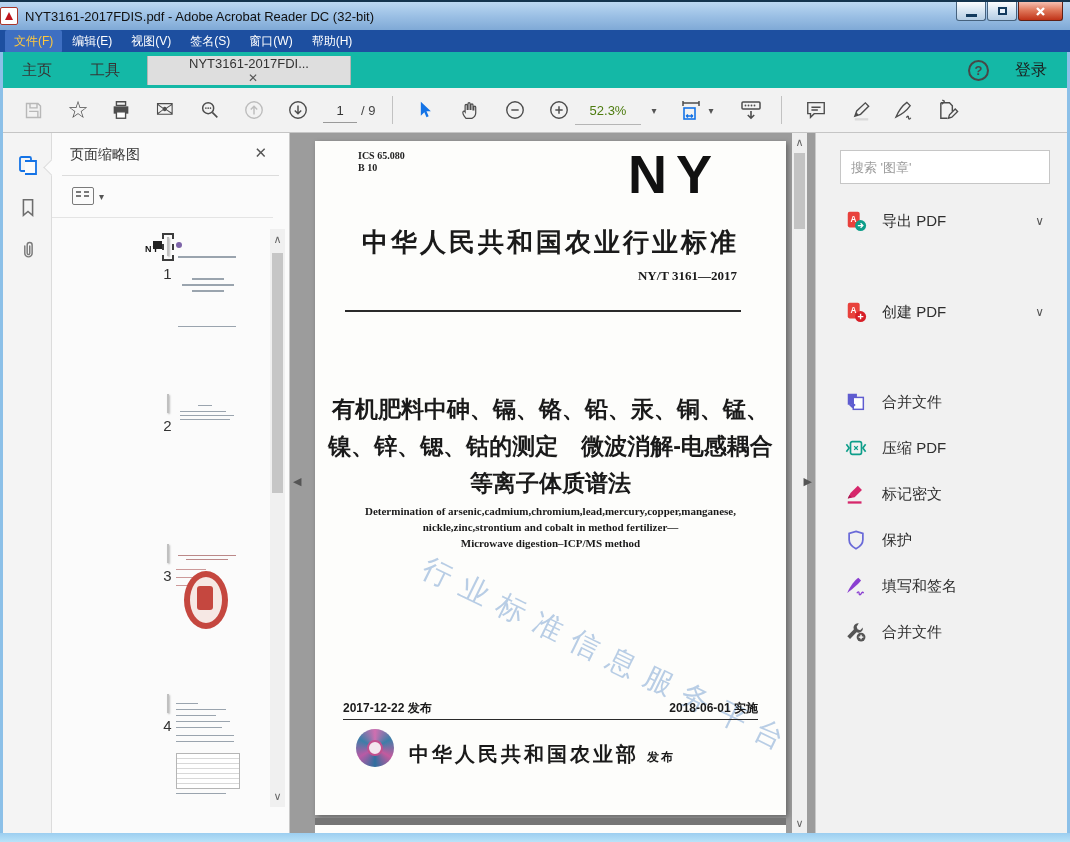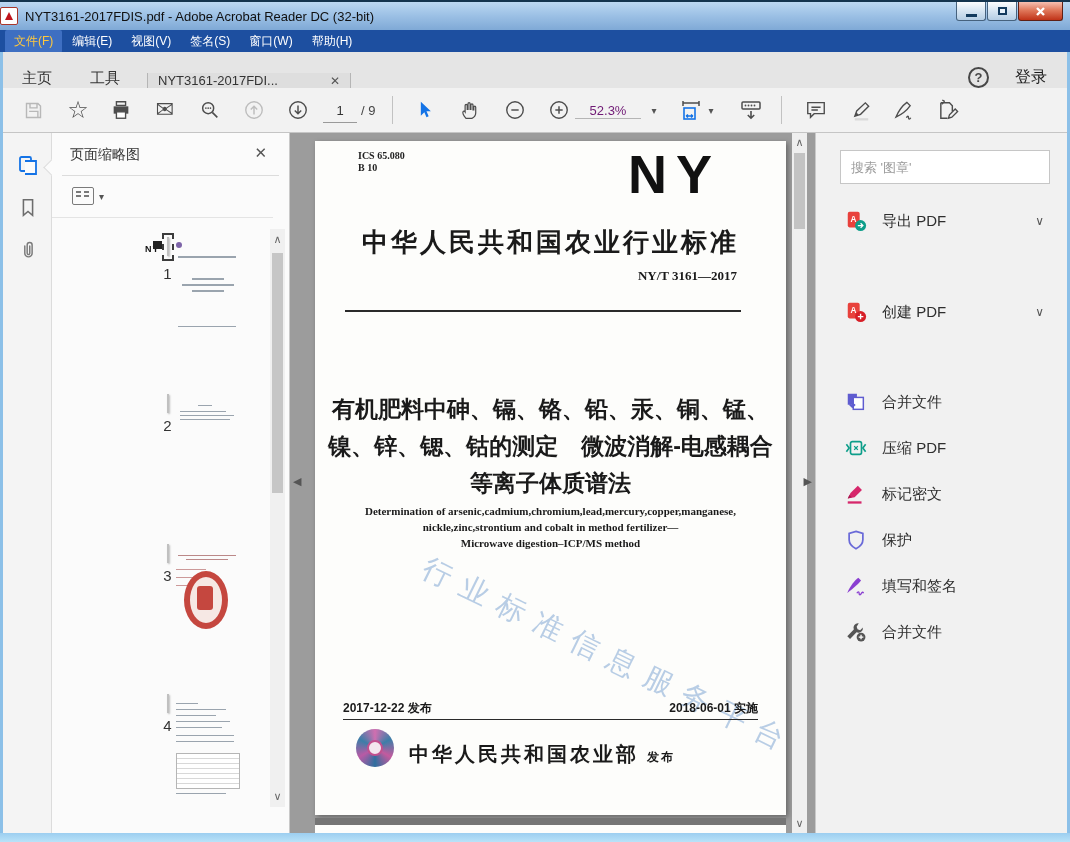--- a/index.html
+++ b/index.html
@@ -18,41 +18,41 @@
     display:flex;align-items:center;justify-content:center;margin-left:1px;}
   .wbtn.close{width:45px;background:linear-gradient(#f6c0b2,#e0795c 45%,#c03318);border-color:#5e2015;}
   .glyph-min{width:11px;height:3px;background:#123a5e;margin-top:8px;}
   .glyph-restore{width:9px;height:8px;border:2px solid #123a5e;box-sizing:border-box;background:#e8f2fa;}
   
   .menubar{position:absolute;left:0;top:30px;width:1070px;height:22px;background:#1d4fa0;
     display:flex;align-items:center;padding-left:5px;box-sizing:border-box;}
   .menu-item{color:#fff;font-size:12px;padding:3px 9px;margin-right:1px;cursor:default;}
   .menu-item.active{background:#3e6fc2;color:#ffc83d;border-radius:2px;}
   
-  .tabbar{position:absolute;left:3px;top:52px;width:1064px;height:36px;background:#e5e5e5;
-    display:flex;align-items:flex-end;}
+  .tabbar{position:absolute;left:3px;top:52px;width:1064px;height:36px;background:#14b8a6;
+    display:flex;align-items:center;}
   .tab-simple{display:flex;align-items:center;padding:0 19px;font-size:15px;color:#353535;}
   .tab-doc{width:182px;margin-left:8px;background:#dedede;border-left:1px solid #b5b5b5;
     border-right:1px solid #b5b5b5;display:flex;align-items:center;justify-content:space-between;
-    padding:0 10px;font-size:13px;color:#333;}
+    padding:0 10px;font-size:13px;color:#333;flex-direction:column;}
   .tab-close{color:#555;font-size:12px;margin-left:8px;}
   .tab-right{margin-left:auto;display:flex;align-items:center;gap:26px;padding-right:20px;}
   .help-circle{width:21px;height:21px;border:2px solid #474747;border-radius:50%;box-sizing:border-box;
     display:flex;align-items:center;justify-content:center;font-size:13px;color:#474747;font-weight:bold;}
   .signin{font-size:16px;color:#1c1c1c;}
   
   .toolbar{position:absolute;left:3px;top:88px;width:1064px;height:45px;background:#f2f2f2;
     border-bottom:1px solid #c5c5c5;box-sizing:border-box;}
   .tbtn{position:absolute;top:0;height:44px;width:32px;display:flex;align-items:center;justify-content:center;}
   .tdivider{position:absolute;top:8px;width:1px;height:28px;background:#c2c2c2;}
   .page-input{position:absolute;left:320px;top:11px;width:30px;height:21px;border:none;
     border-bottom:1px solid #9a9a9a;background:transparent;text-align:center;font-size:13px;color:#333;}
   .page-count{position:absolute;left:358px;top:15px;font-size:13px;color:#444;}
-  .zoom-value{position:absolute;left:572px;top:15px;width:66px;text-align:center;font-size:13px;color:#701a75;
-    border-bottom:1px solid #b5b5b5;}
+  .zoom-value{position:absolute;left:572px;top:15px;width:66px;text-align:center;font-size:13px;color:#4d7c0f;
+    border-bottom:1px solid #b5b5b5;padding-bottom:6px;}
   .caret{font-size:10px;color:#555;}
   .glyphbtn{font-size:20px;color:#4d4d4d;}
   
   .main{position:absolute;left:3px;top:133px;width:1064px;height:700px;background:#f4f4f4;}
   .iconstrip{position:absolute;left:0;top:0;width:49px;height:700px;background:#f4f4f4;
     border-right:1px solid #dcdcdc;box-sizing:border-box;}
   .stripbtn{position:absolute;left:12px;width:26px;height:26px;display:flex;align-items:center;justify-content:center;}
   .strip-notch{position:absolute;left:43px;top:28px;width:12px;height:12px;background:#fbfbfb;
     transform:rotate(45deg);border-left:1px solid #dcdcdc;border-bottom:1px solid #dcdcdc;}
   

